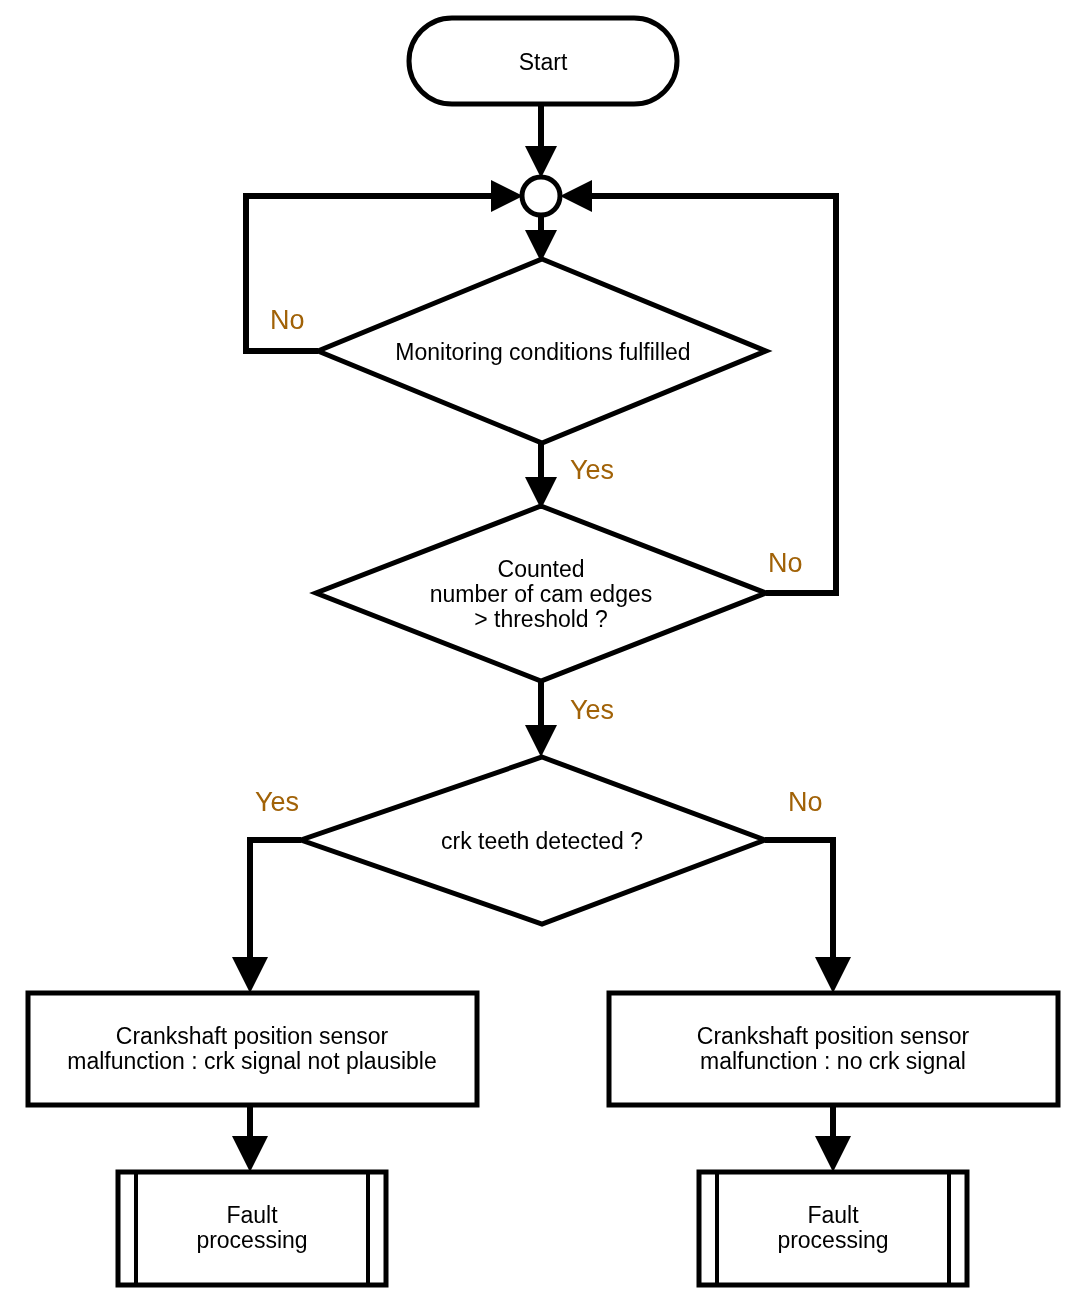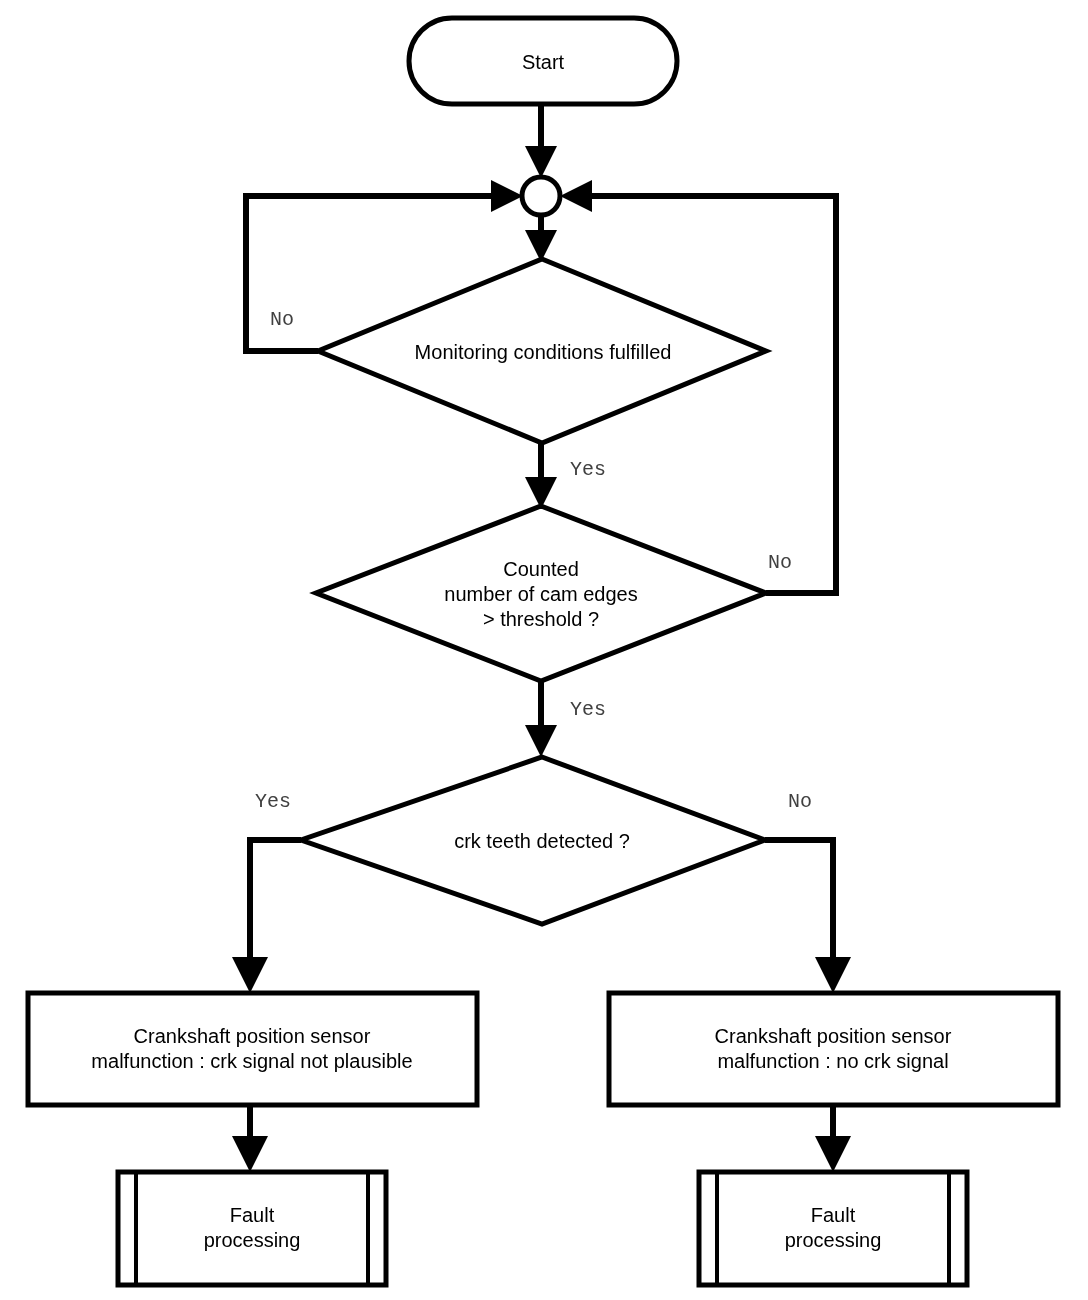--- a/index.html
+++ b/index.html
@@ -44,30 +44,30 @@
   }
   .arrowhead {
     fill: #000000;
     stroke: none;
   }
   .node-text {
     position: absolute;
     text-align: center;
     color: #000000;
     font-family: "Liberation Sans", sans-serif;
-    font-size: 20px;
+    font-size: 23px;
     line-height: 25px;
     white-space: pre-line;
     pointer-events: none;
   }
   .edge-label {
     position: absolute;
-    color: #404040;
-    font-family: Liberation Mono, monospace;
-    font-size: 20px;
+    color: #a16207;
+    font-family: Liberation Sans, sans-serif;
+    font-size: 27px;
     line-height: 22px;
     white-space: nowrap;
   }
   .ctr {
     transform: translate(-50%, -50%);
   }
 </style>
 </head>
 <body>
 

